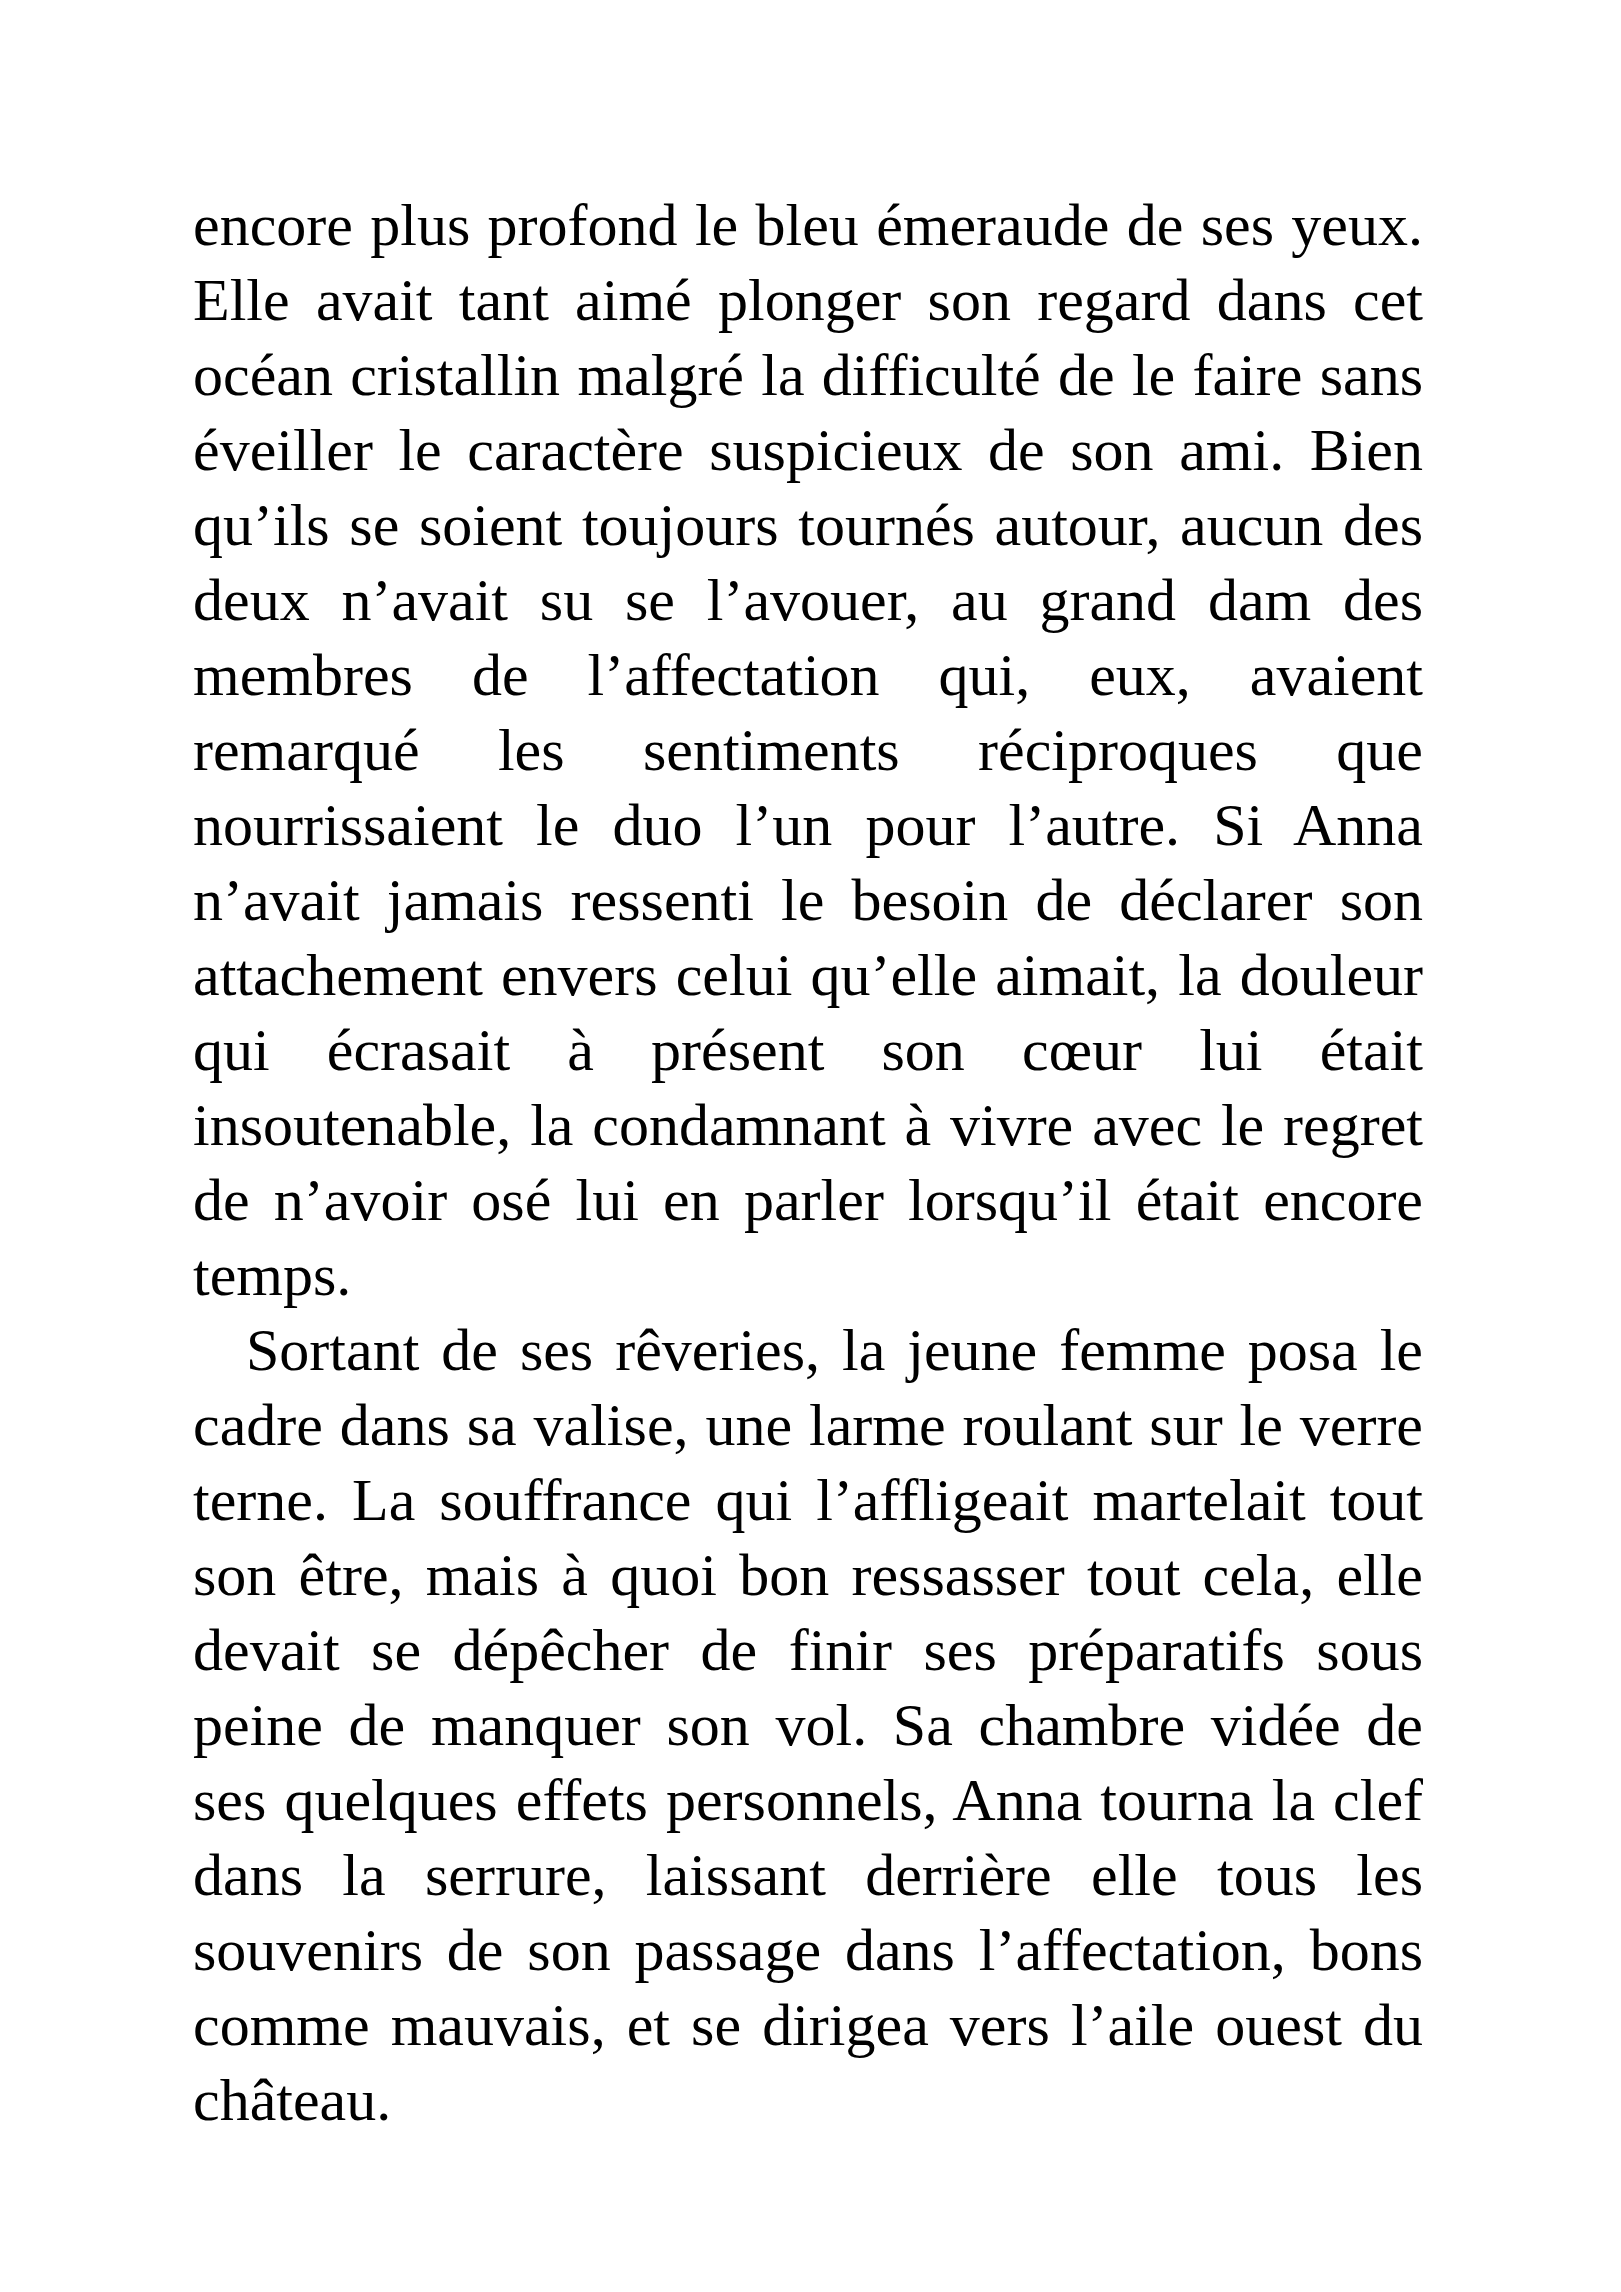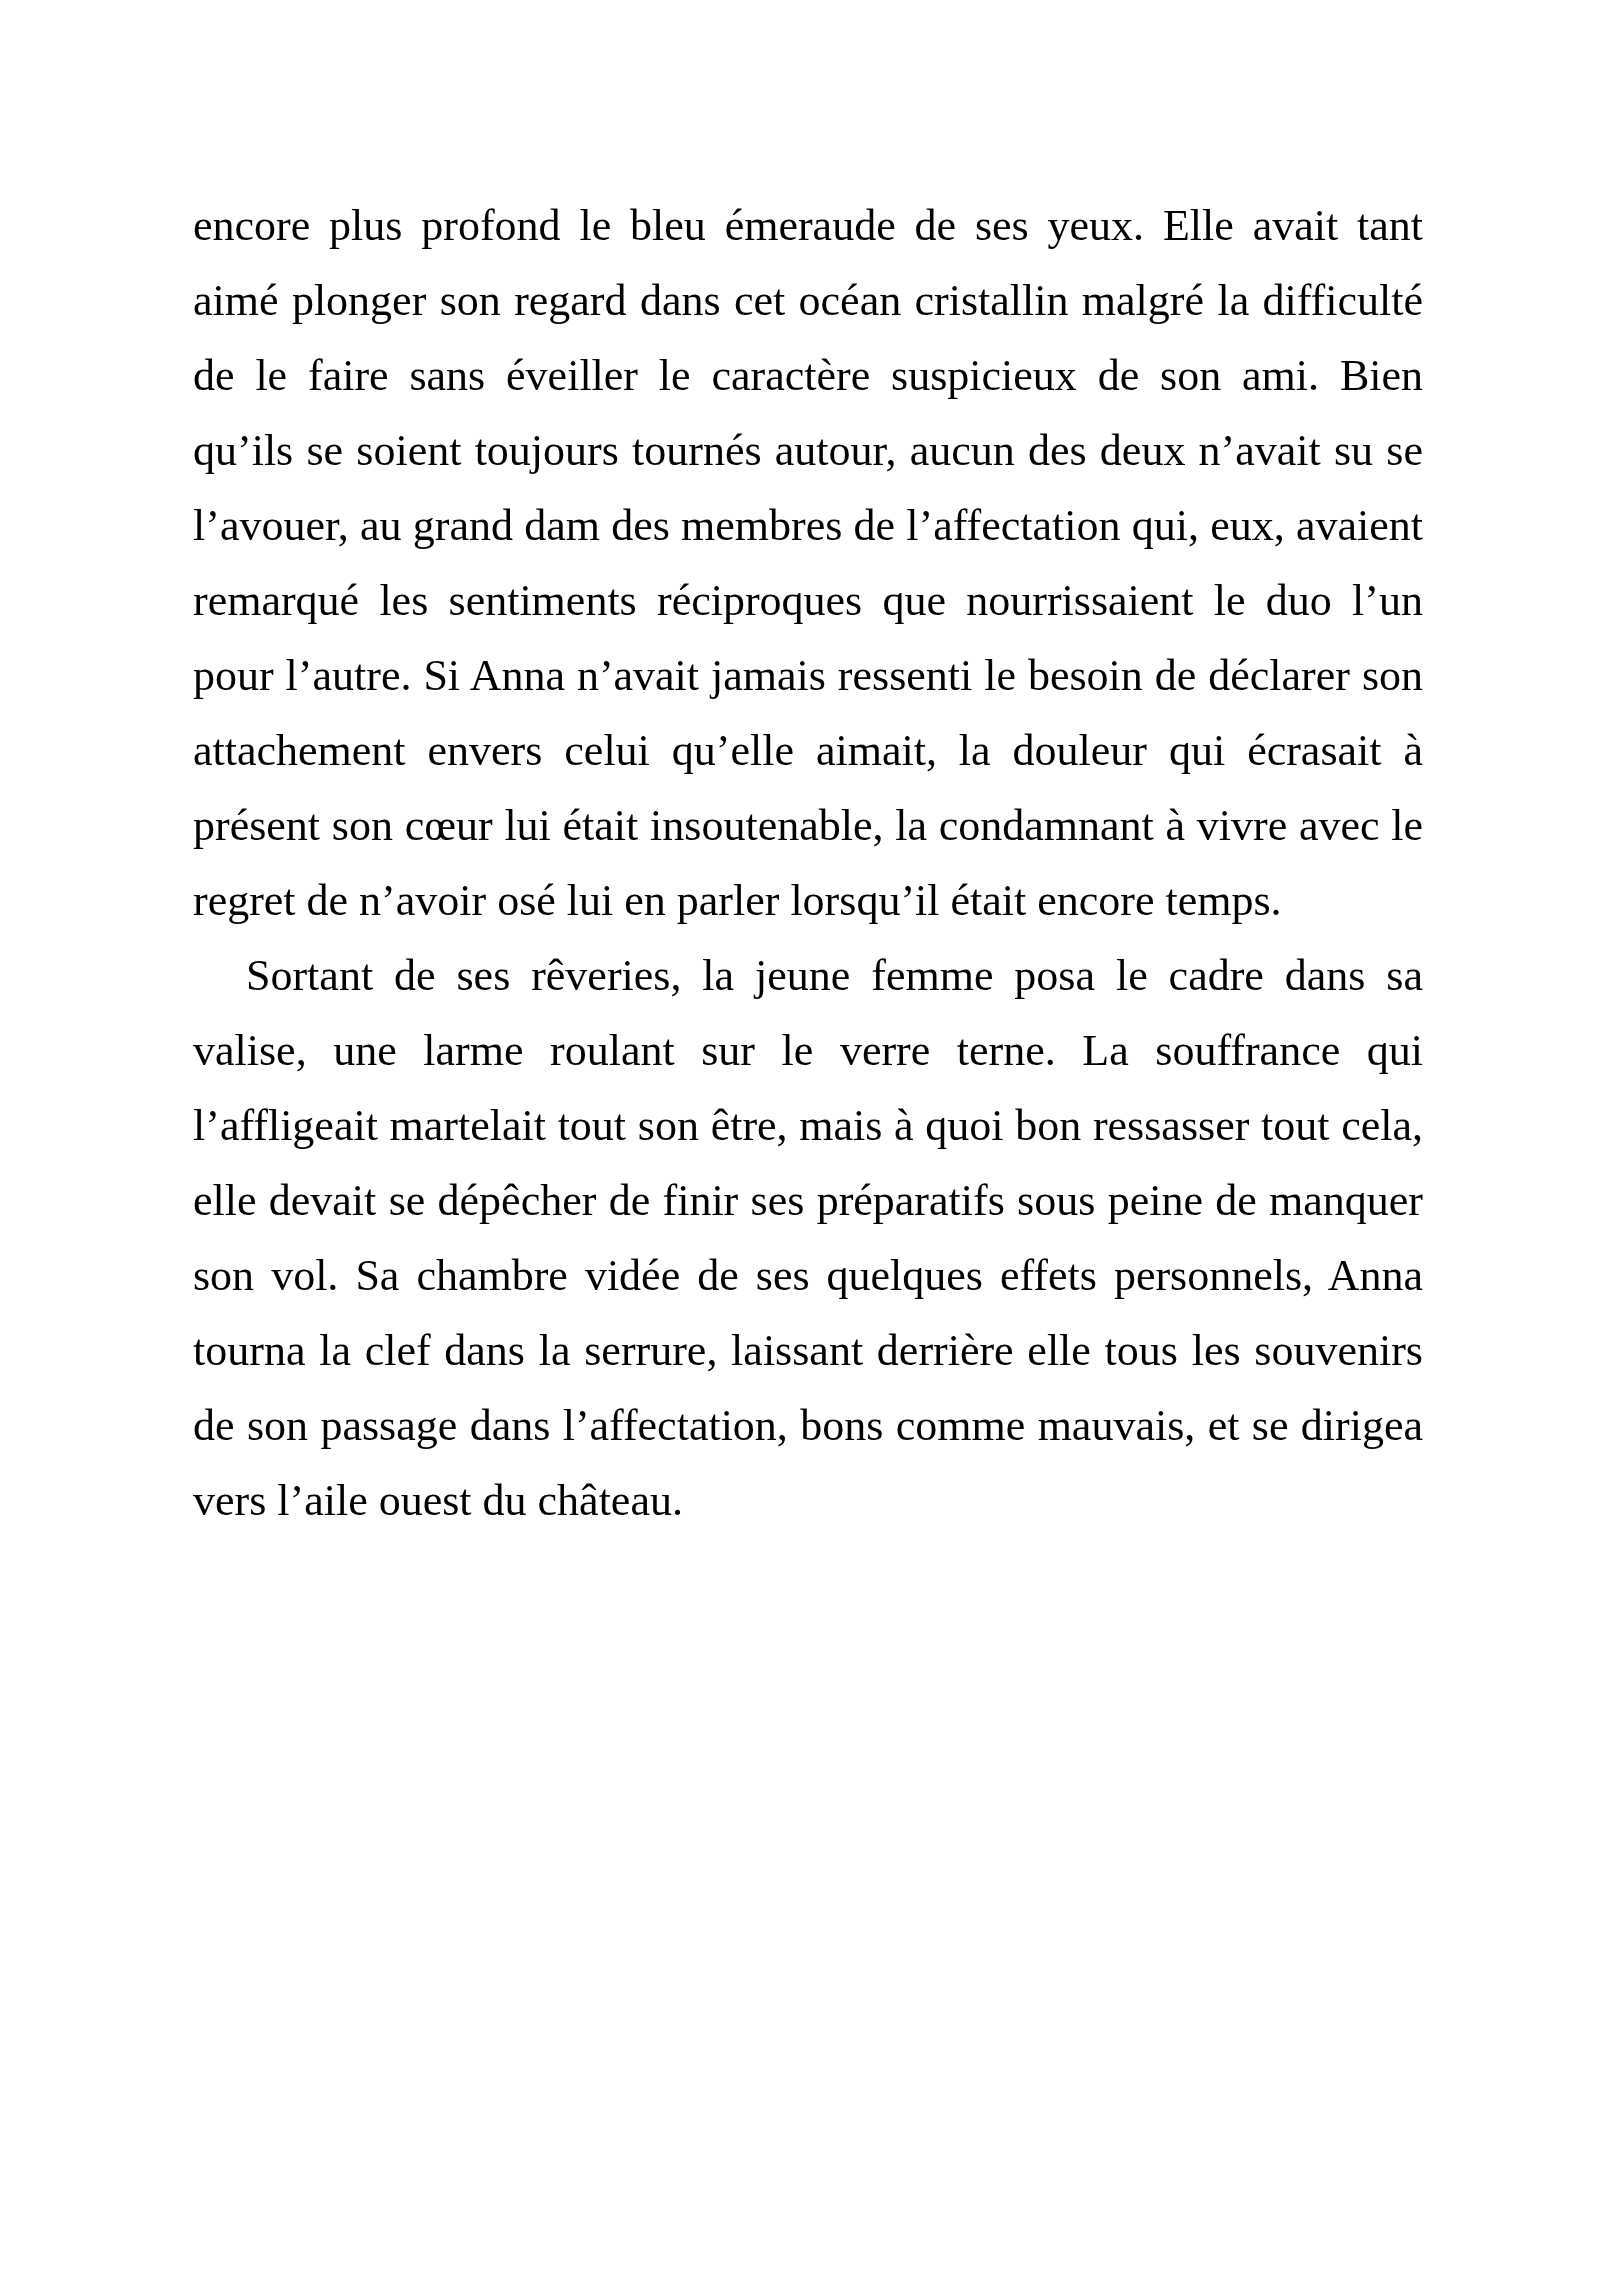--- a/index.html
+++ b/index.html
@@ -15,21 +15,21 @@
     background: #ffffff;
     overflow: hidden;
   }
   .text-block {
     position: absolute;
     left: 193px;
     top: 188px;
     width: 1230px;
     color: #000000;
     font-family: "Liberation Serif", "DejaVu Serif", serif;
-    font-size: 44px;
+    font-size: 60px;
     line-height: 75px;
     text-align: justify;
     text-justify: inter-word;
     hyphens: none;
     letter-spacing: normal;
     word-spacing: normal;
   }
   .text-block p.para {
     margin: 0;
     padding: 0;

